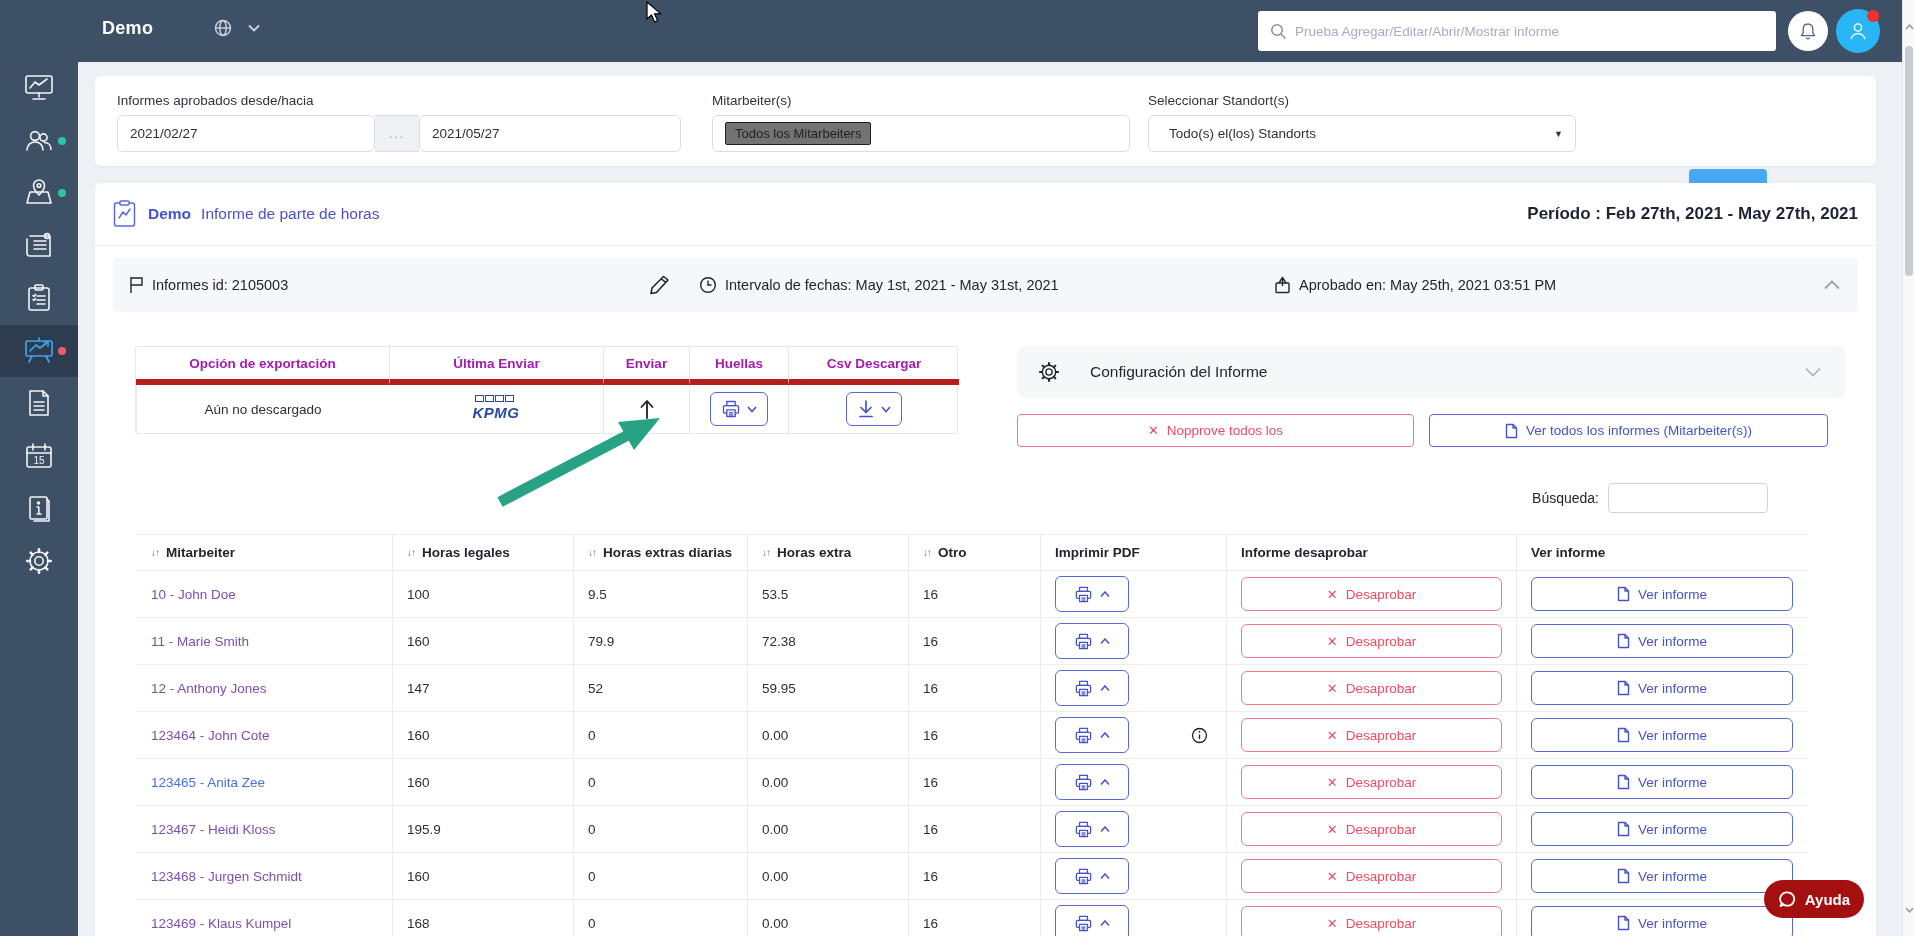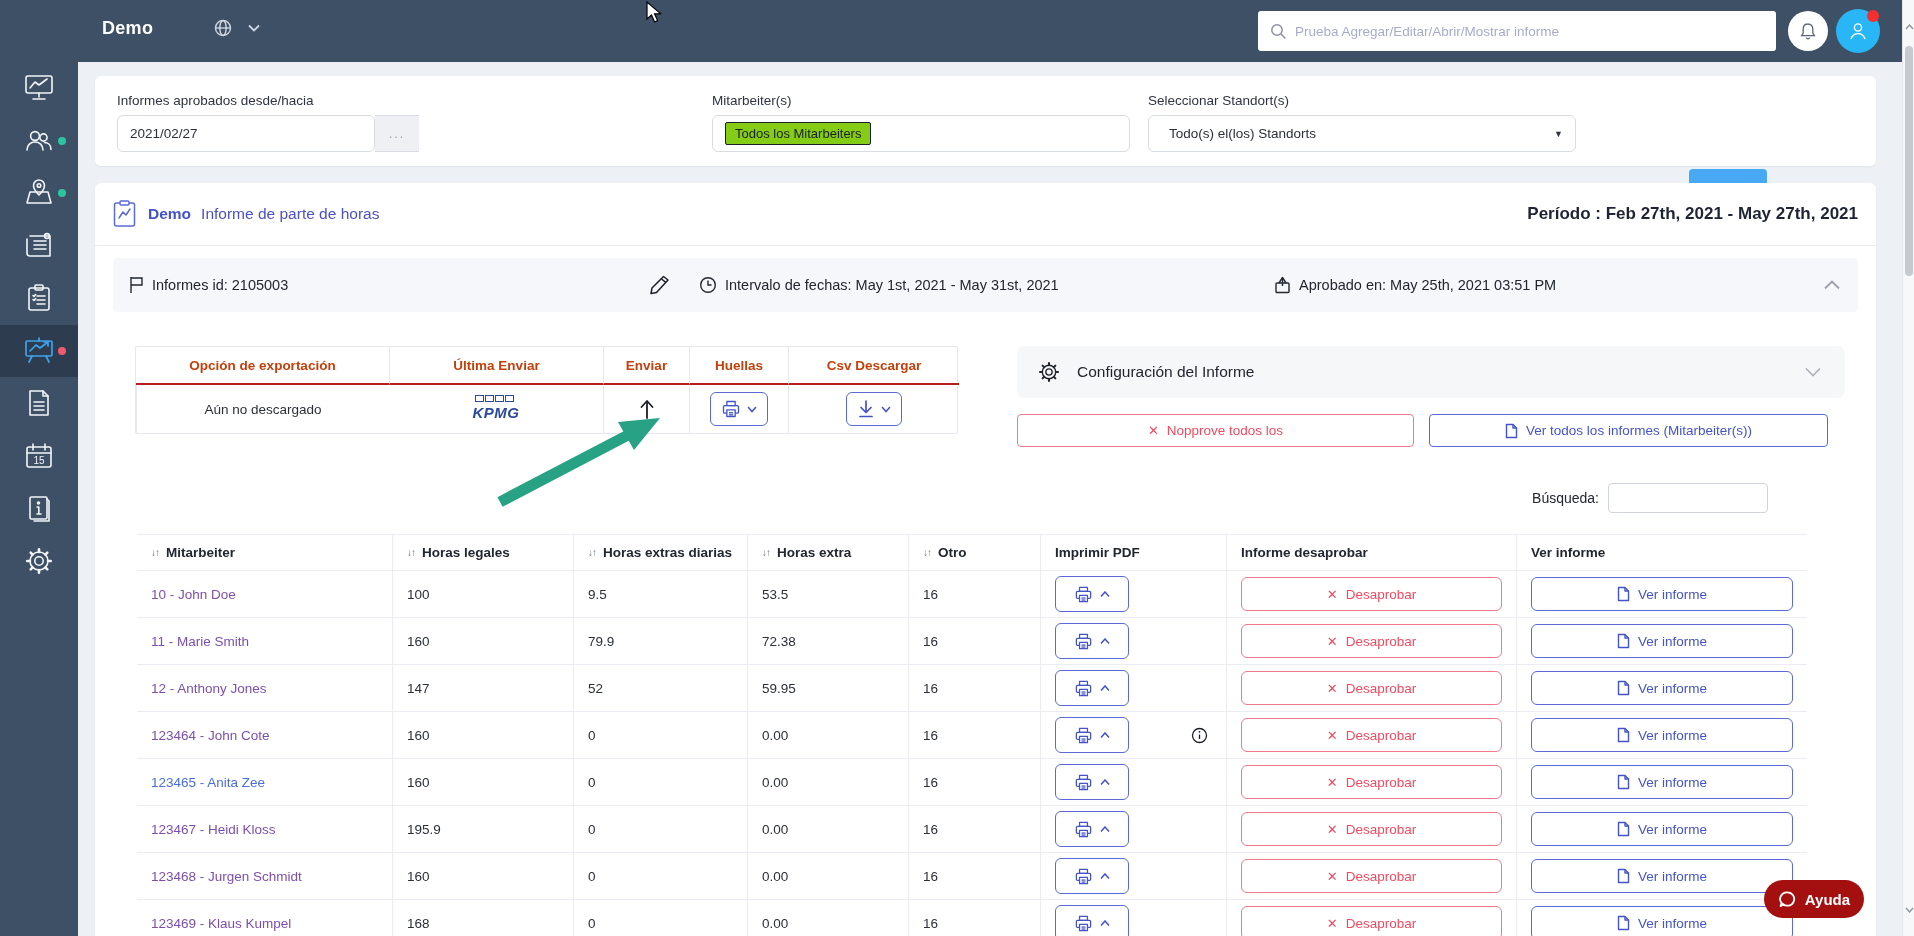--- a/index.html
+++ b/index.html
@@ -26,21 +26,21 @@
   .sidebar { position:absolute; left:0; top:62px; width:78px; height:874px; background:#3e5065; z-index:4; }
   .nav-item { position:relative; width:78px; height:52.5px; display:flex; align-items:center; justify-content:center; color:#f2f5f8; cursor:pointer; }
   .nav-item.active { background:#2e3c50; color:#3fa3ea; }
   .badge-dot { display:none; position:absolute; right:12px; top:50%; transform:translateY(-50%); width:8px; height:8px; border-radius:50%; }
 
   
   .filter-card { position:absolute; left:95px; top:76px; width:1781px; height:90px; background:#fff; border-radius:6px; box-shadow:0 1px 2px rgba(20,30,60,.05); }
   .flabel { position:absolute; font-size:13.5px; color:#2e3440; }
   .finput { position:absolute; height:37px; border:1px solid #d9dce3; border-radius:6px; background:#fff; display:flex; align-items:center; padding:0 12px; font-size:13.5px; color:#2b2f38; }
   .date-sep { justify-content:center; background:#eef0f4; color:#9aa0ad; border-radius:0; border-left:none; border-right:none; letter-spacing:2px; font-size:12px; }
-  .chip { border:1px solid #1b1f27; border-radius:2px; padding:3px 9px; font-size:13px; color:#1b1f27; background:#84cc16; }
+  .chip { border:1px solid #1b1f27; border-radius:2px; padding:3px 9px; font-size:13px; color:#1b1f27; background:#737373; }
   .select-arrow { margin-left:auto; font-size:9px; color:#30353f; }
   .btn-send { position:absolute; left:1594px; top:93px; width:78px; height:37px; background:#47a9f5; color:#fff; border:none; border-radius:4px; font-size:13.5px; font-family:inherit; display:flex; align-items:center; justify-content:center; gap:6px; cursor:pointer; }
 
   
   .report-card { position:absolute; left:95px; top:183px; width:1781px; height:760px; background:#fff; border-radius:6px; box-shadow:0 1px 2px rgba(20,30,60,.05); }
   .report-head { position:absolute; left:18px; top:12px; right:18px; height:38px; display:flex; align-items:center; }
   .brand-txt { color:#4553cb; font-weight:bold; font-size:15.5px; margin:0 10px 0 12px; }
   .report-title { color:#4c50c5; font-size:15.5px; }
   .period-txt { margin-left:auto; font-size:17px; font-weight:bold; color:#1e2433; }
   .head-divider { position:absolute; left:0; right:0; top:62px; border-top:1px solid #e9ebf1; }
@@ -48,30 +48,30 @@
   .meta-bar { position:absolute; left:18px; top:75px; width:1745px; height:54px; background:#f6f7fa; border-radius:4px; display:flex; align-items:center; font-size:14.5px; color:#22262f; }
   .meta-item { display:flex; align-items:center; gap:8px; }
   .meta-id { margin-left:16px; width:520px; }
   .meta-edit { width:50px; color:#1b1f27; }
   .meta-interval { width:575px; }
   .meta-approved { flex:1; }
   .meta-collapse { margin-right:18px; color:#9aa1ad; }
 
   
   .export-table { position:absolute; left:40px; top:163px; width:823px; border:1px solid #e6e8ee; border-radius:2px; display:grid; grid-template-columns:253px 214px 86px 99px 171px; }
-  .export-table .hc { height:38px; display:flex; align-items:center; justify-content:center; font-weight:bold; font-size:13.5px; color:#c2410c; border-bottom:2px solid #b91c1c; border-left:1px solid #e6e8ee; }
+  .export-table .hc { height:38px; display:flex; align-items:center; justify-content:center; font-weight:bold; font-size:13.5px; color:#a21caf; border-bottom:6px solid #b91c1c; border-left:1px solid #e6e8ee; }
   .export-table .dc { height:48px; display:flex; align-items:center; justify-content:center; font-size:13.5px; color:#2b2f38; border-left:1px solid #e6e8ee; }
   .export-table .first { border-left:none; }
   .kpmg { font-style:italic; font-weight:bold; font-size:15px; color:#2b4a9b; letter-spacing:.5px; position:relative; padding-top:7px; }
   .kpmg-boxes { position:absolute; top:-2px; left:2px; display:flex; gap:1px; }
   .kpmg-boxes i { display:block; width:9px; height:7px; border:1px solid #2b4a9b; }
   .mini-btn { height:34px; border:1px solid #5b69d6; border-radius:6px; background:#fff; color:#4453c8; display:flex; align-items:center; justify-content:center; gap:6px; padding:0 10px; cursor:pointer; font-family:inherit; }
 
   
-  .config-panel { position:absolute; left:922px; top:163px; width:828px; height:52px; background:#f6f7f9; border-radius:8px; display:flex; align-items:center; font-size:15.5px; color:#22262f; }
+  .config-panel { position:absolute; left:922px; top:163px; width:828px; height:52px; background:#f6f7f9; border-radius:8px; display:flex; align-items:center; font-size:15.5px; color:#22262f;gap:13px; }
   .config-panel .gear { margin:0 16px 0 20px; }
   .config-chev { margin-left:auto; margin-right:24px; color:#aab0bc; }
   .act-btn { position:absolute; top:231px; height:33px; border-radius:4px; background:#fff; display:flex; align-items:center; justify-content:center; gap:8px; font-size:13.5px; cursor:pointer; font-family:inherit; }
   .btn-red { left:922px; width:397px; border:1px solid #f0798c; color:#ee4b62; }
   .btn-blue { left:1334px; width:399px; border:1px solid #5b69d6; color:#4453c8; }
 
   
   .tsearch { position:absolute; left:0; right:108px; top:299px; height:32px; display:flex; align-items:center; justify-content:flex-end; gap:9px; font-size:14px; color:#22262f; }
   .tsearch input { width:160px; height:30px; border:1px solid #cfd3da; border-radius:4px; outline:none; font-family:inherit; font-size:13px; padding:0 8px; }
 
@@ -290,20 +290,23 @@
     </div>
   </div>
 
   <div class="filter-card">
     <div class="flabel" style="left:22px; top:17px;">Informes aprobados desde/hacia</div>
     <div class="finput" style="left:22px; top:39px; width:258px;">
         <span>2021/02/27</span>
       </div>
     <div class="finput date-sep" style="left:280px; top:39px; width:44px;">
         <span>...</span>
+      </div>
+    <div class="finput" style="left:324px; top:39px; width:262px;">
+        <span>2021/05/27</span>
       </div>
 
     <div class="flabel" style="left:617px; top:17px;">Mitarbeiter(s)</div>
     <div class="finput" style="left:617px; top:39px; width:418px;">
       <span class="chip">Todos los Mitarbeiters</span>
     </div>
 
     <div class="flabel" style="left:1053px; top:17px;">Seleccionar Standort(s)</div>
     <div class="finput" style="left:1053px; top:39px; width:428px;padding-left:20px;">
       <span>Todo(s) el(los) Standorts</span>

